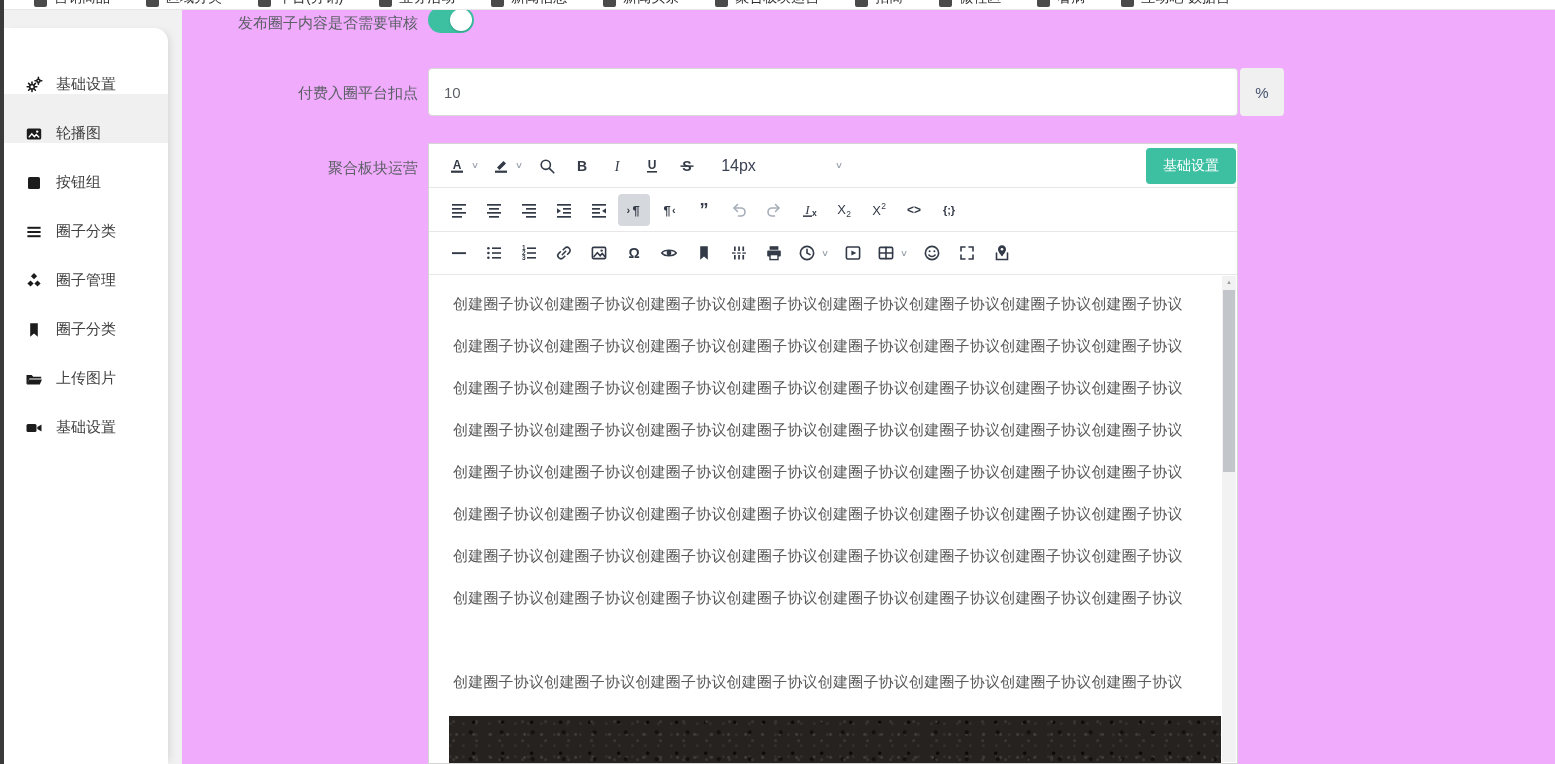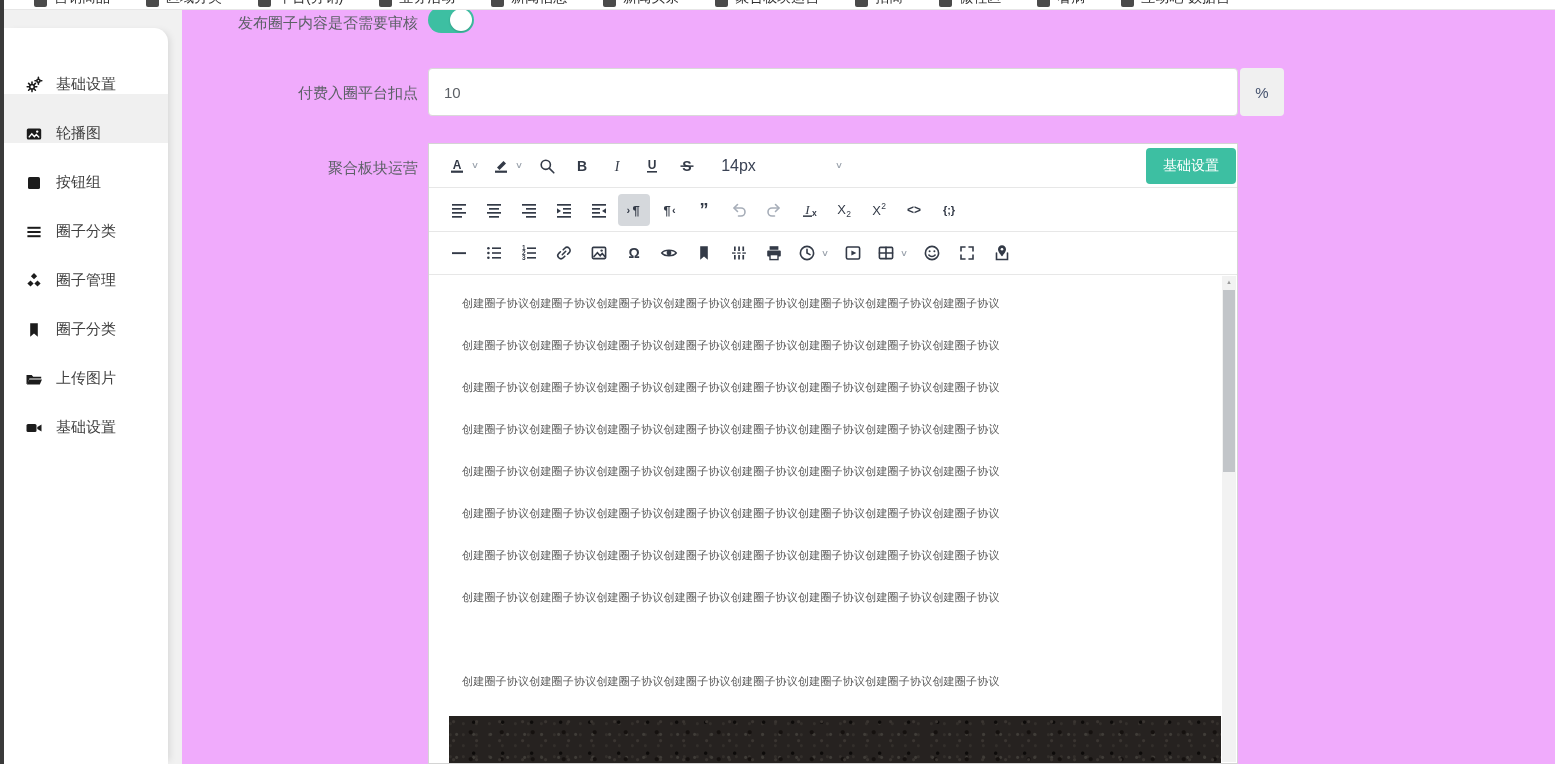--- a/index.html
+++ b/index.html
@@ -57,21 +57,21 @@
   .tb-btn.muted{color:var(--icon-muted);}
   .tb-btn svg{display:block;}
   .chev{font-size:11px;color:#99a1ab;margin-left:5px;transform:scaleY(.8);}
   .size-sel{margin-left:10px;width:132px;justify-content:space-between;}
   .size-txt{font-size:16px;color:#3a4254;}
   .upload-btn{position:absolute;right:1px;top:4px;height:36px;padding:0 17px;border:none;border-radius:4px;
     background:var(--accent);color:#fff;font-size:14px;cursor:pointer;
     font-family:"Liberation Sans","DejaVu Sans",sans-serif;}
 
   .editor-body{position:relative;height:488px;overflow:hidden;padding:21px 34px 0 20px;}
-  .editor-body p{margin:0 13px 27px;font-size:11px;line-height:15px;color:var(--text);
+  .editor-body p{margin:0 4px 27px;font-size:15px;line-height:15px;color:var(--text);
     letter-spacing:.2px;word-break:break-all;}
   .editor-body p.p-empty{min-height:15px;}
   .content-img{width:772px;height:140px;margin-top:9px;background-color:#262220;
     background-image:
       radial-gradient(circle at 20% 30%, #3a3531 1px, transparent 2px),
       radial-gradient(circle at 70% 60%, #15110f 1.5px, transparent 2.6px),
       radial-gradient(circle at 45% 80%, #403d38 1px, transparent 2px),
       radial-gradient(circle at 85% 20%, #0d0b0a 1.2px, transparent 2.2px),
       radial-gradient(circle at 10% 70%, #332f2b 1px, transparent 2px);
     background-size:23px 19px,31px 27px,17px 23px,29px 31px,13px 11px;}

